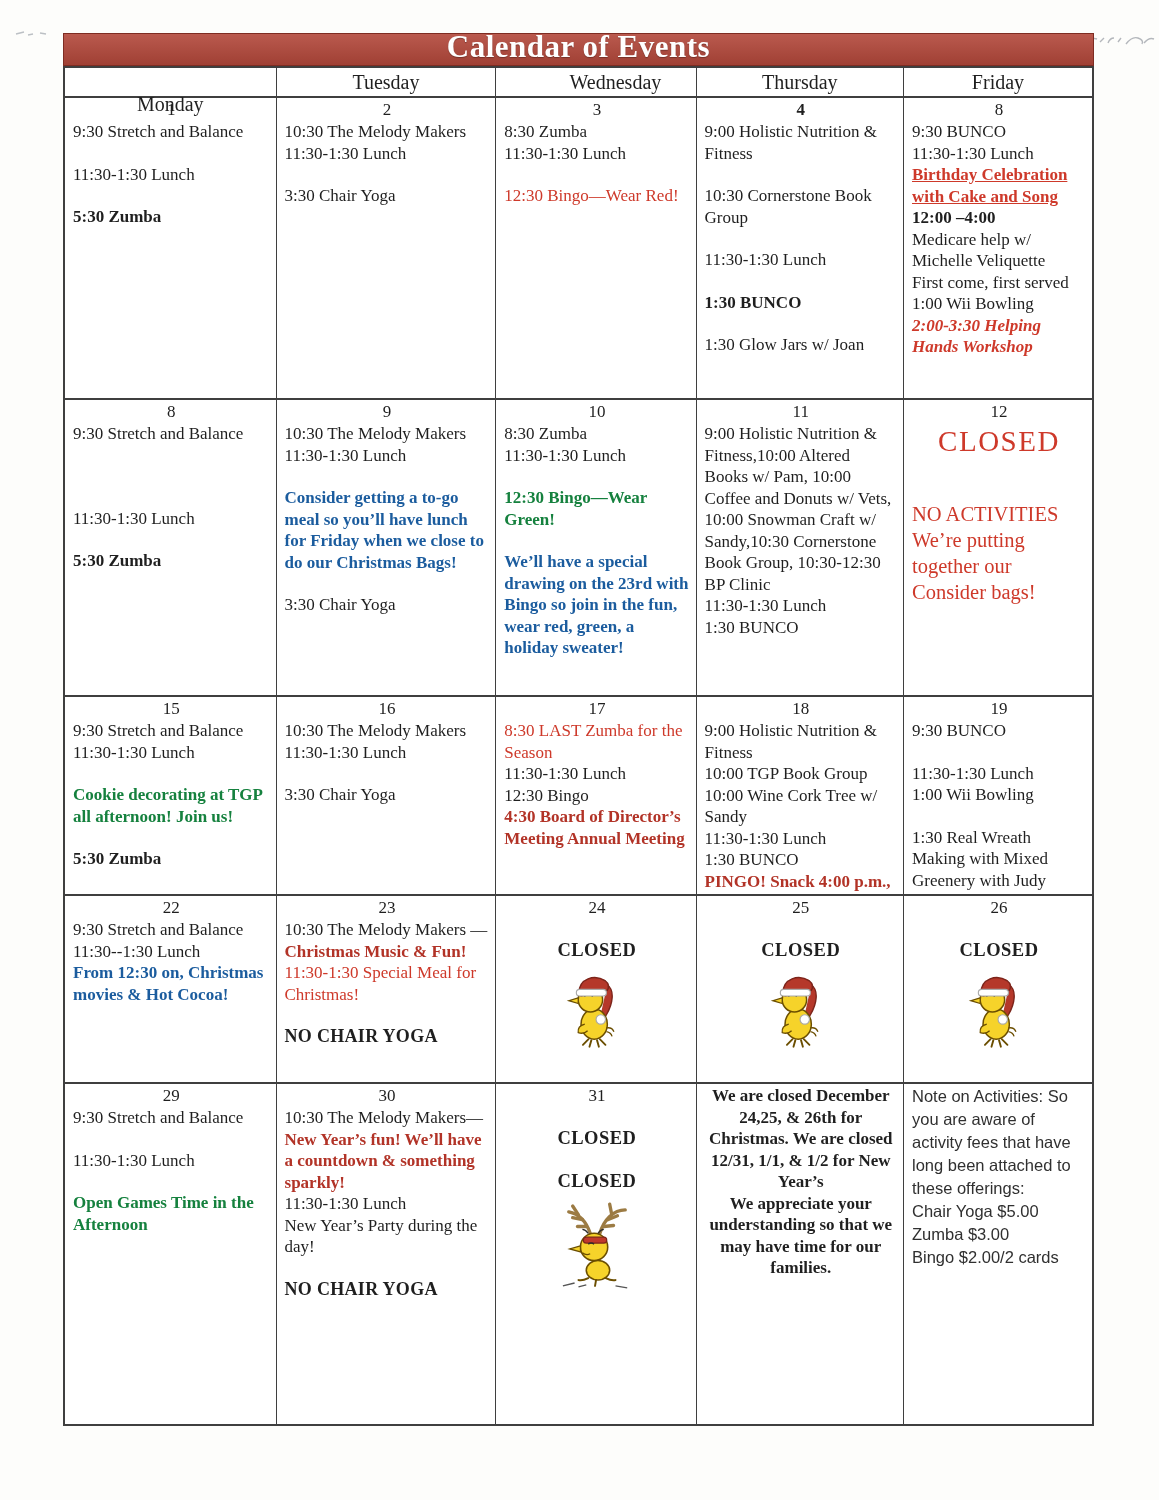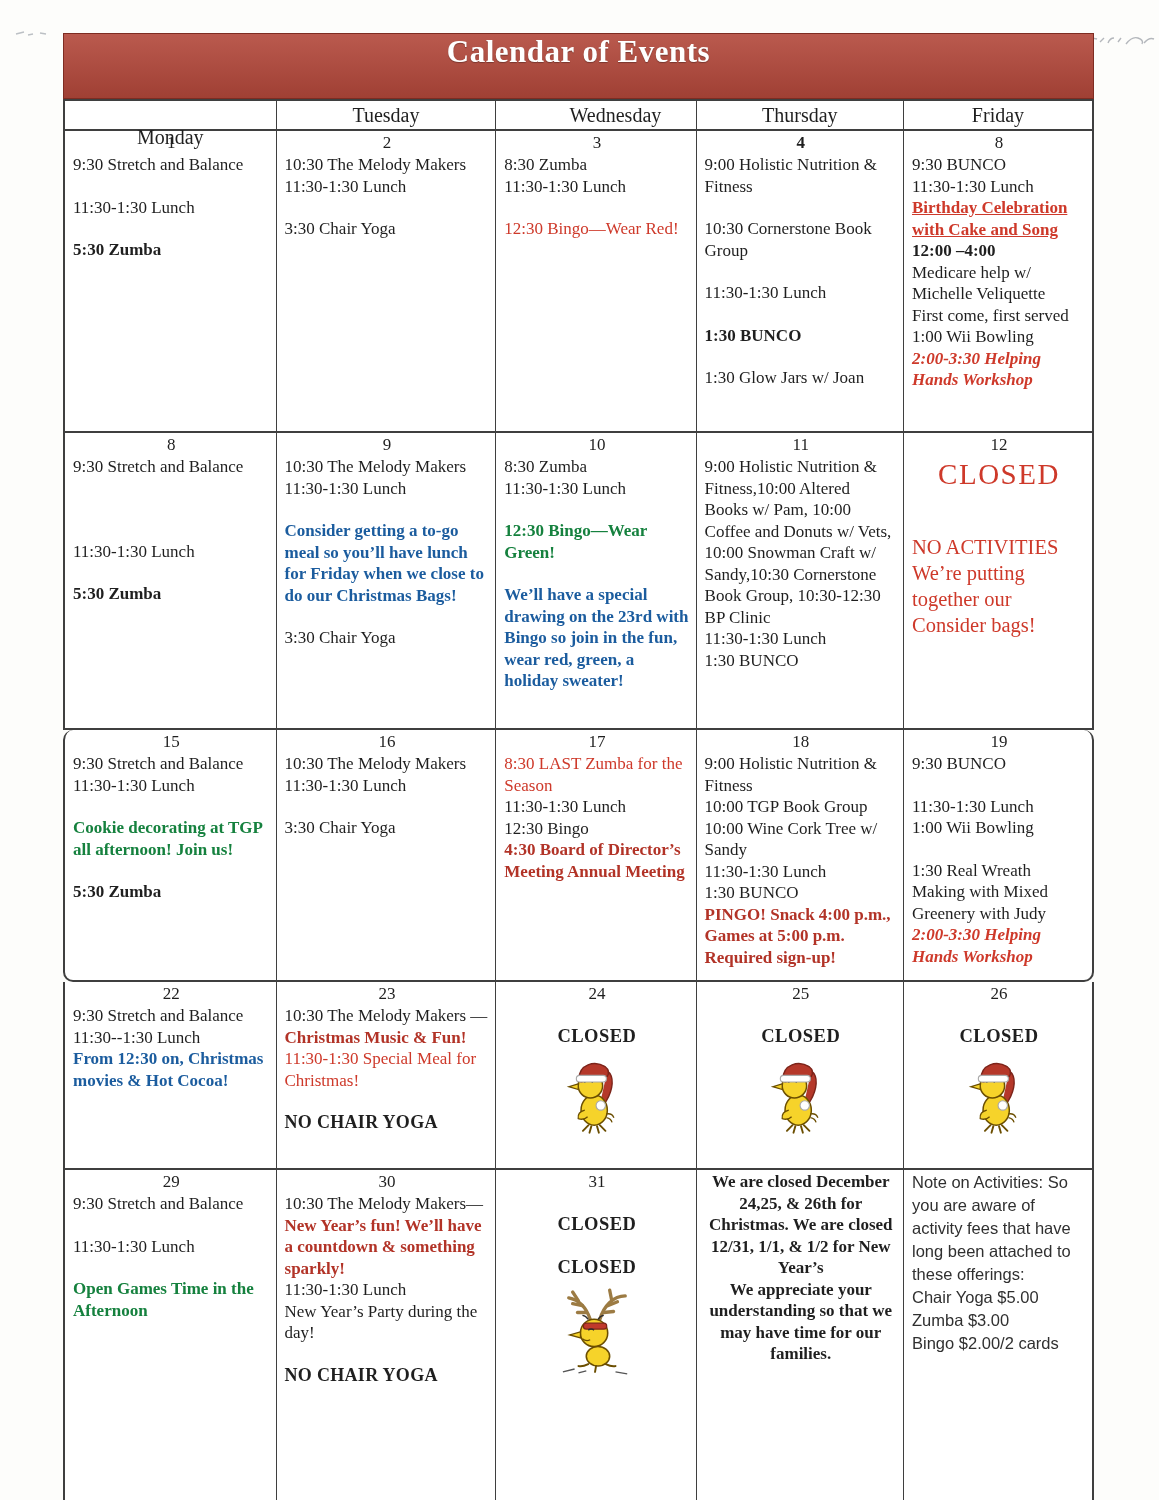--- a/index.html
+++ b/index.html
@@ -5,41 +5,41 @@
   html,body{margin:0;padding:0;}
   body{
     width:1159px;height:1500px;position:relative;overflow:hidden;
     background:#fdfdfb;
     font-family:"Liberation Serif", serif;
     color:#1f1f1f;
   }
   *{box-sizing:border-box;}
   .calendar{position:absolute;left:63px;top:33px;width:1031px;}
   .title-bar{
-    height:66px;display:flex;align-items:flex-start;justify-content:center;
+    height:33px;display:flex;align-items:flex-end;justify-content:center;
     background:var(--header-bg,#b2473a);
     background-image:linear-gradient(180deg, rgba(255,255,255,.10), rgba(0,0,0,.10));
     border:1px solid #7e2c22;
   }
   .title-text{
     color:#fff;font-size:31px;font-weight:700;letter-spacing:.5px;
     text-shadow:0 1px 1px rgba(0,0,0,.30);
     font-family:"Liberation Serif", serif;
   }
   .hdr-row{display:flex;height:31px;border:2px solid #3f3f3f;border-bottom:1px solid #3f3f3f;background:#fff;}
   .hdr{
     display:flex;align-items:center;justify-content:center;
     font-size:20px;border-left:1.5px solid #3f3f3f;
   }
   .hdr:first-child{border-left:none;margin-top:36px;}
   .week-row{display:flex;border:2px solid #3f3f3f;border-top:1px solid #3f3f3f;background:#fff;}
   .week-row + .week-row{border-top:none;}
   .r0{height:303px;}
   .r1{height:297px;}
-  .r2{height:252px;border-radius:10px;}
+  .r2{height:199px;}
   .r3{height:188px;}
   .r4{height:342px;}
   .c0{width:20.5%;}
   .c1{width:21.4%;}
   .c2{width:19.5%;padding-left:39px;}
   .c3{width:20.2%;}
   .c4{width:18.4%;}
   .cell{
     border-left:1.5px solid #3f3f3f;padding:1px 6px 2px 8px;overflow:hidden;
     font-size:17px;line-height:21.5px;

